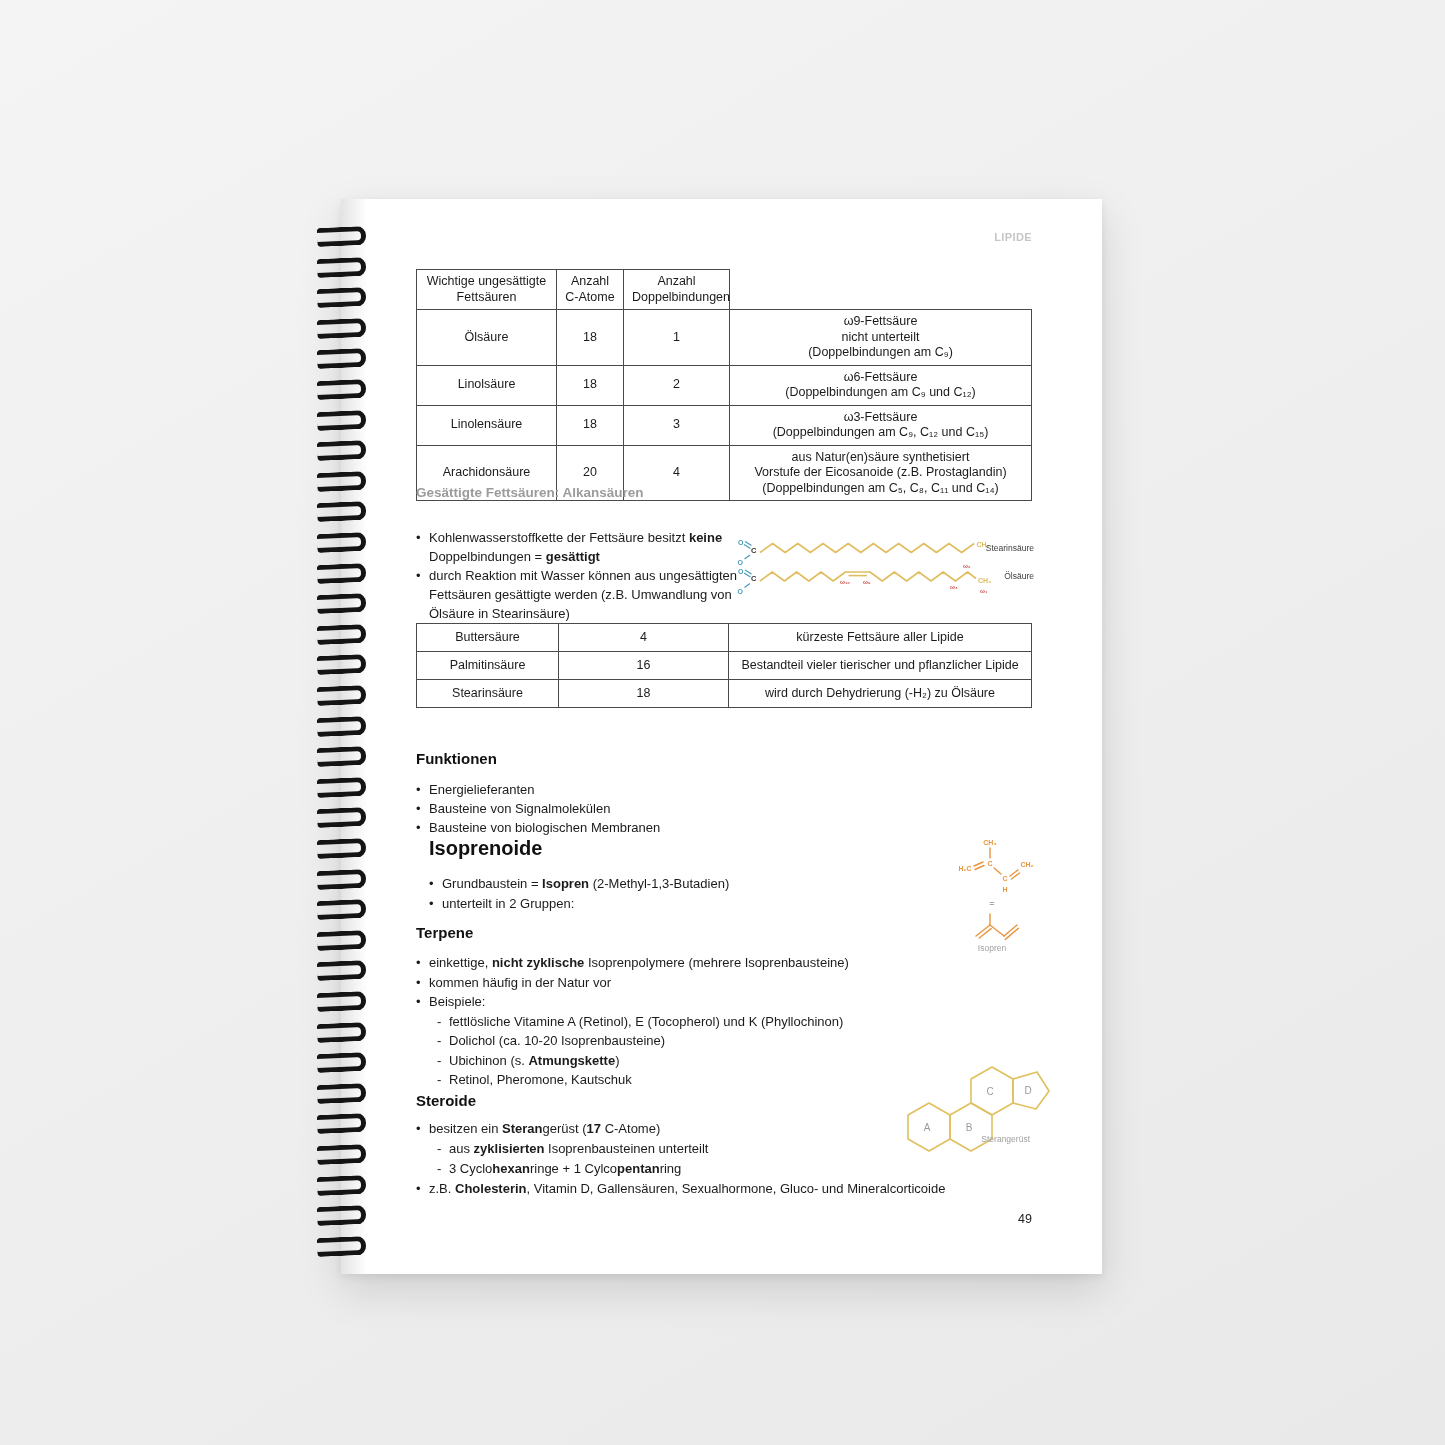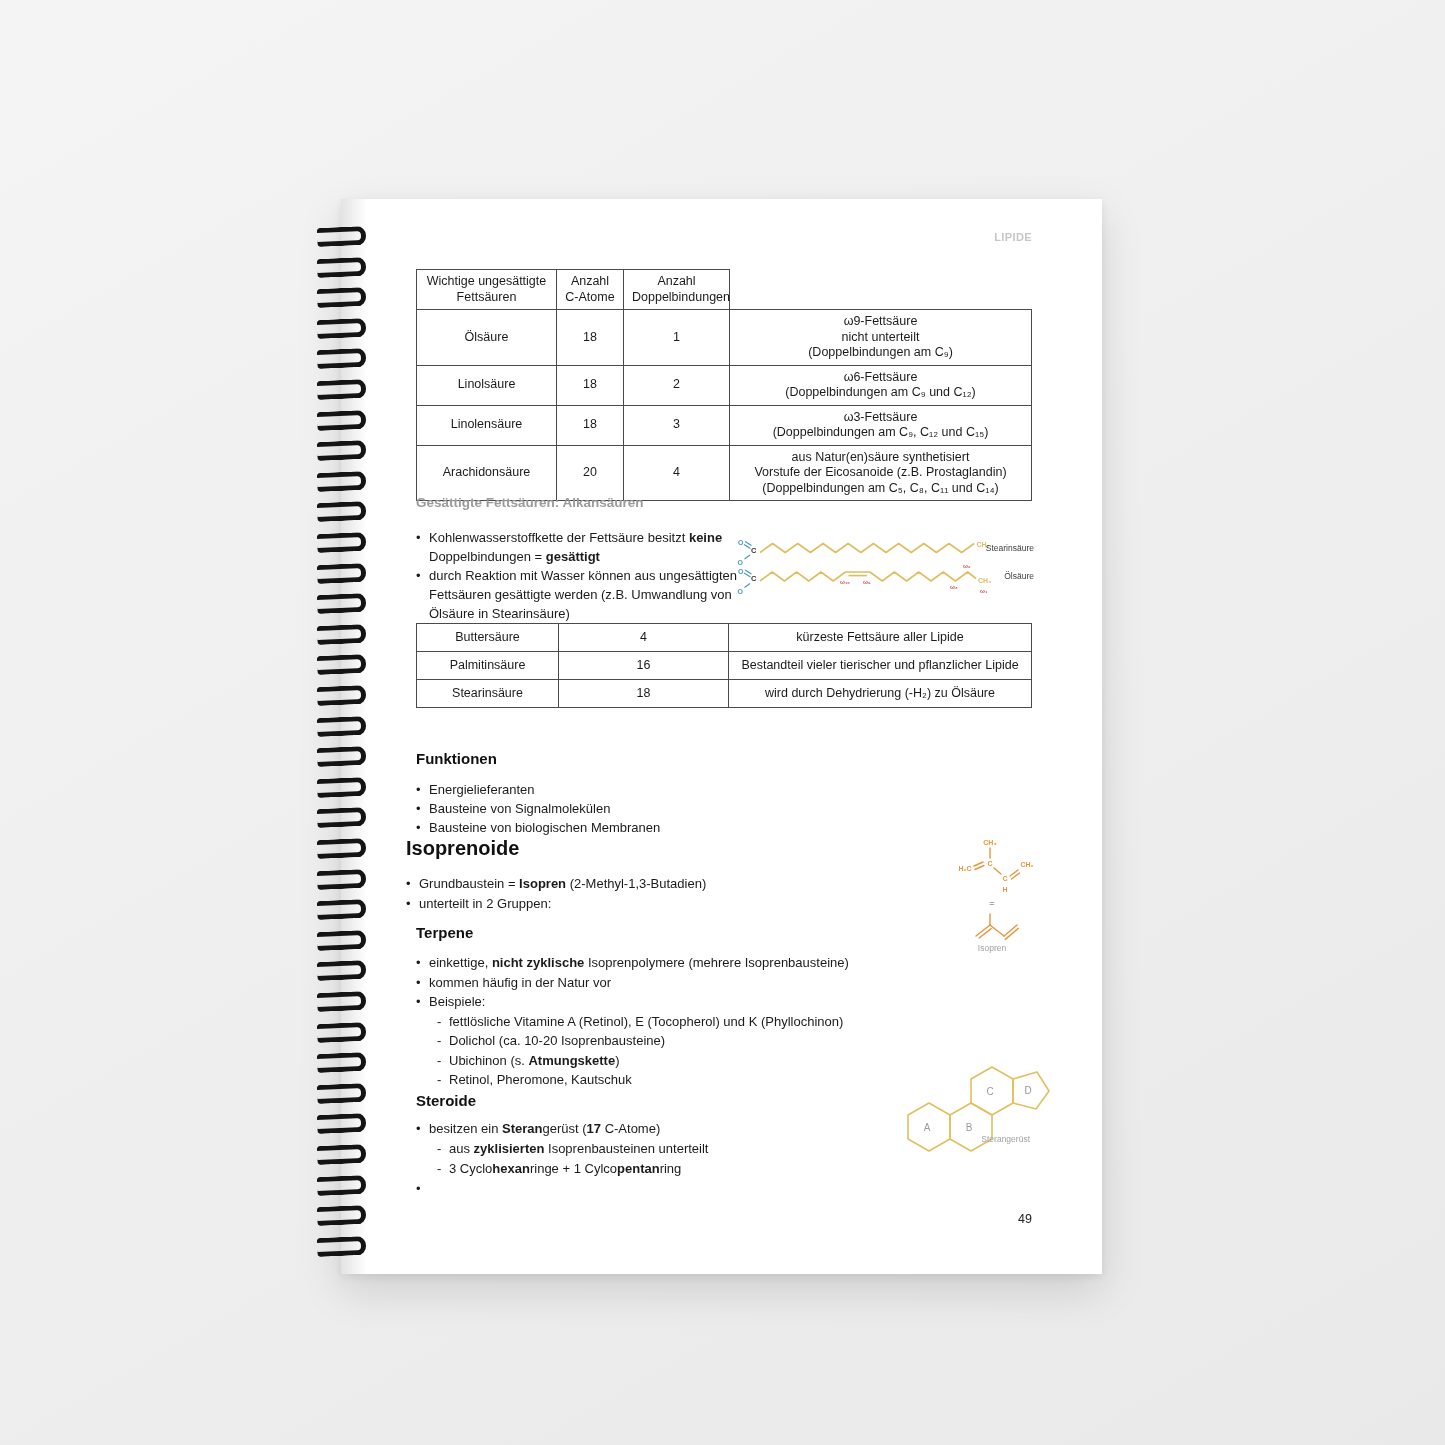--- a/index.html
+++ b/index.html
@@ -42,33 +42,33 @@
   .ntable td.nob{border:none;}
   #table1{top:70px;left:75px;}
   #table2{top:424px;left:75px;}
   #table1 tr.hdr td{height:31px;}
   #table1 tr.r-tall td{height:46px;}
   #table1 tr.r-med td{height:30px;}
   #table2 tr.hdr td{height:26px;}
   #table2 tr.row td{height:19px;}
 
   
-  .gray-heading{position:absolute;top:296px;left:75px;font-size:13.5px;font-weight:bold;color:#9b9b9b;text-align:center;}
+  .gray-heading{position:absolute;top:286px;left:75px;font-size:13.5px;font-weight:bold;color:#9b9b9b;text-align:center;}
   .h-med{font-size:15px;font-weight:bold;color:#111;}
   .h-big{font-size:20px;font-weight:bold;color:#111;}
   .bullets{color:#1b1b1b;}
   .bullet{display:flex;}
   .bullet .marker{flex:none;width:13px;}
   .bullet.level1{padding-left:21px;}
   .bullet.level1 .marker{width:12px;}
 
   #sat-bullets{position:absolute;top:329px;left:75px;width:334px;font-size:13px;line-height:19px;}
   #funktionen{position:absolute;top:551px;left:75px;}
   #funktionen .bullets{margin-top:13px;font-size:13px;line-height:19px;}
-  #isoprenoide{position:absolute;top:638px;left:65px;}
+  #isoprenoide{position:absolute;top:638px;left:88px;}
   #isoprenoide .bullets{margin-top:14px;font-size:13px;line-height:20px;}
   #terpene{position:absolute;top:725px;left:75px;}
   #terpene .bullets{margin-top:12px;font-size:13px;line-height:19.5px;width:620px;}
   #steroide{position:absolute;top:893px;left:75px;}
   #steroide .bullets{margin-top:10px;font-size:13px;line-height:20px;width:620px;}
 
   .pagenum{position:absolute;top:1013px;right:70px;font-size:12.5px;color:#222;}
 
   
   #fatty-fig{position:absolute;top:333px;left:395px;}
@@ -372,20 +372,21 @@
           <div class="bullet level1">
             <span class="marker">-</span>
             <span class="btext"><span>aus </span><span style="font-weight: bold;">zyklisierten</span><span> Isoprenbausteinen unterteilt</span></span>
           </div>
           <div class="bullet level1">
             <span class="marker">-</span>
             <span class="btext"><span>3 Cyclo</span><span style="font-weight: bold;">hexan</span><span>ringe + 1 Cylco</span><span style="font-weight: bold;">pentan</span><span>ring</span></span>
           </div>
           <div class="bullet level0">
             <span class="marker">•</span>
+            <span class="btext"><span>z.B. </span><span style="font-weight: bold;">Cholesterin</span><span>, Vitamin D, Gallensäuren, Sexualhormone, Gluco- und Mineralcorticoide</span></span>
           </div>
         </div>
     </div>
 
     <svg id="sterane-fig" width="160" height="112" viewBox="0 0 160 112">
       <polygon class="ringpoly" points="33,58 54,70 54,94 33,106 12,94 12,70"></polygon>
       <polygon class="ringpoly" points="75,58 96,70 96,94 75,106 54,94 54,70"></polygon>
       <polygon class="ringpoly" points="96,22 117,34 117,58 96,70 75,58 75,34"></polygon>
       <polygon class="ringpoly" points="117,34 141,27 153,46 140,64 117,58"></polygon>
       <text x="31" y="86" text-anchor="middle" class="ringlbl">A</text>

